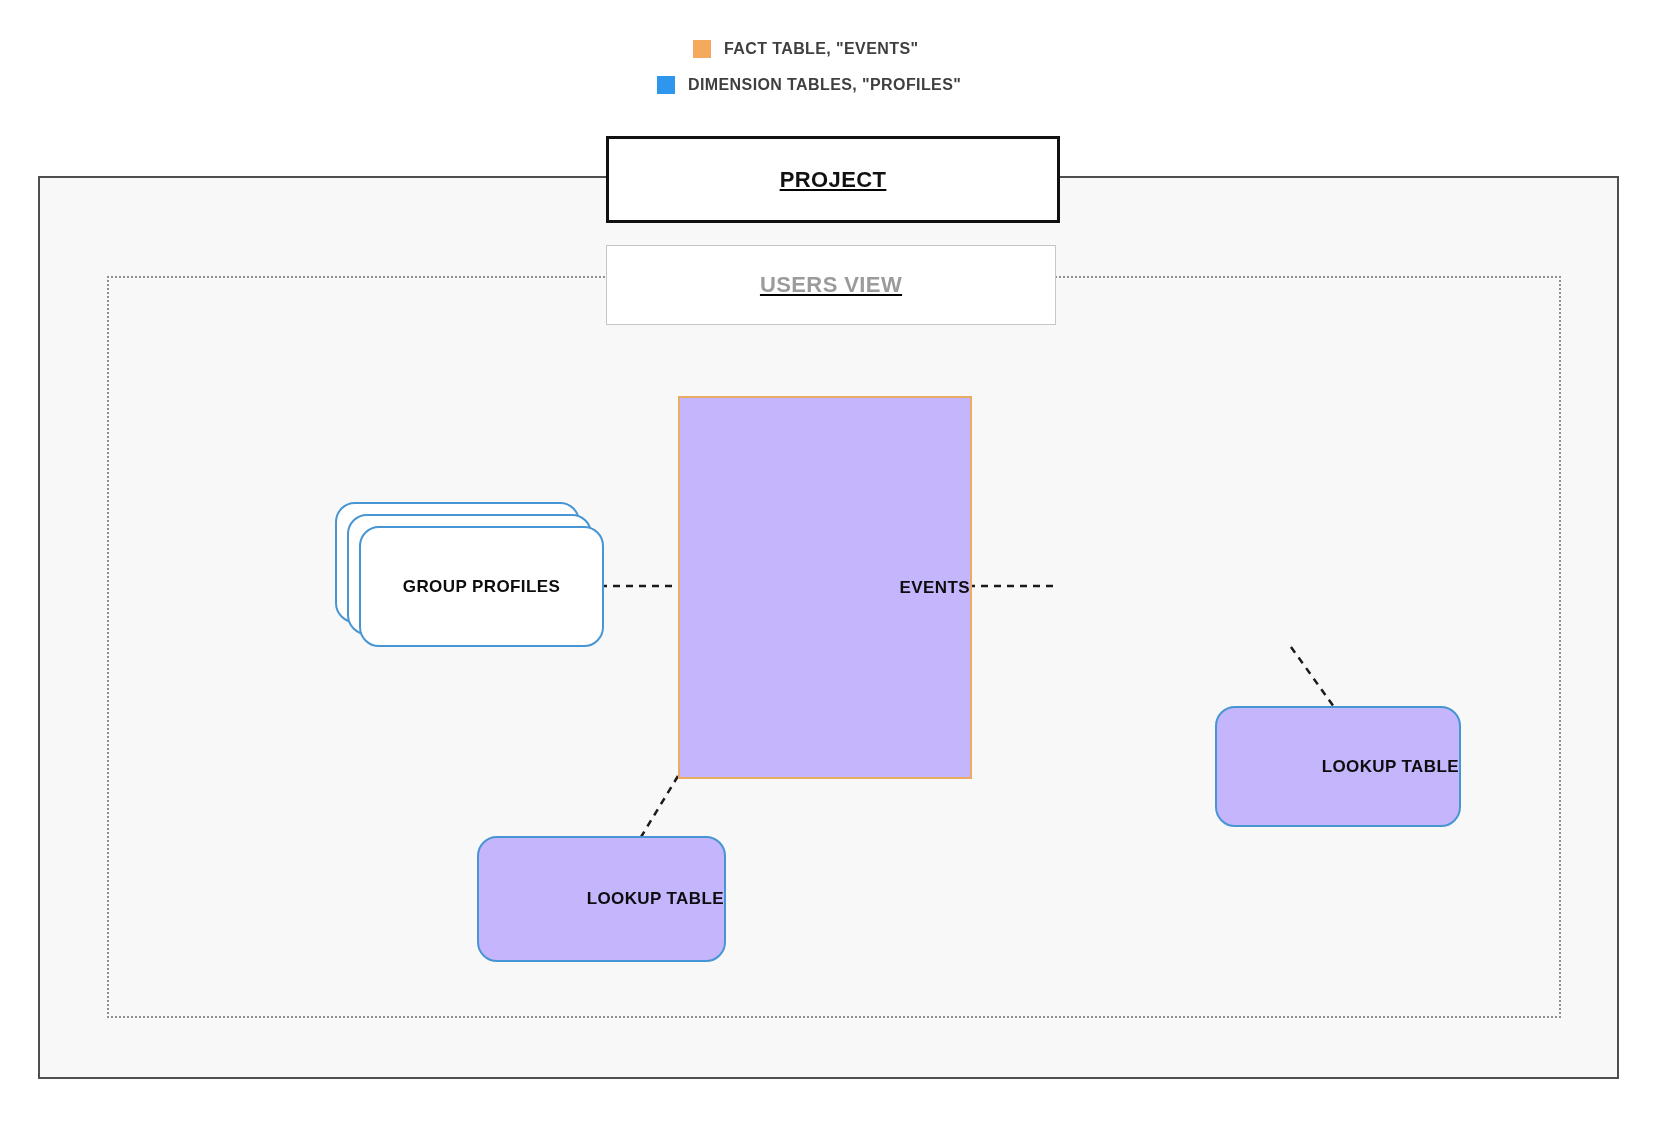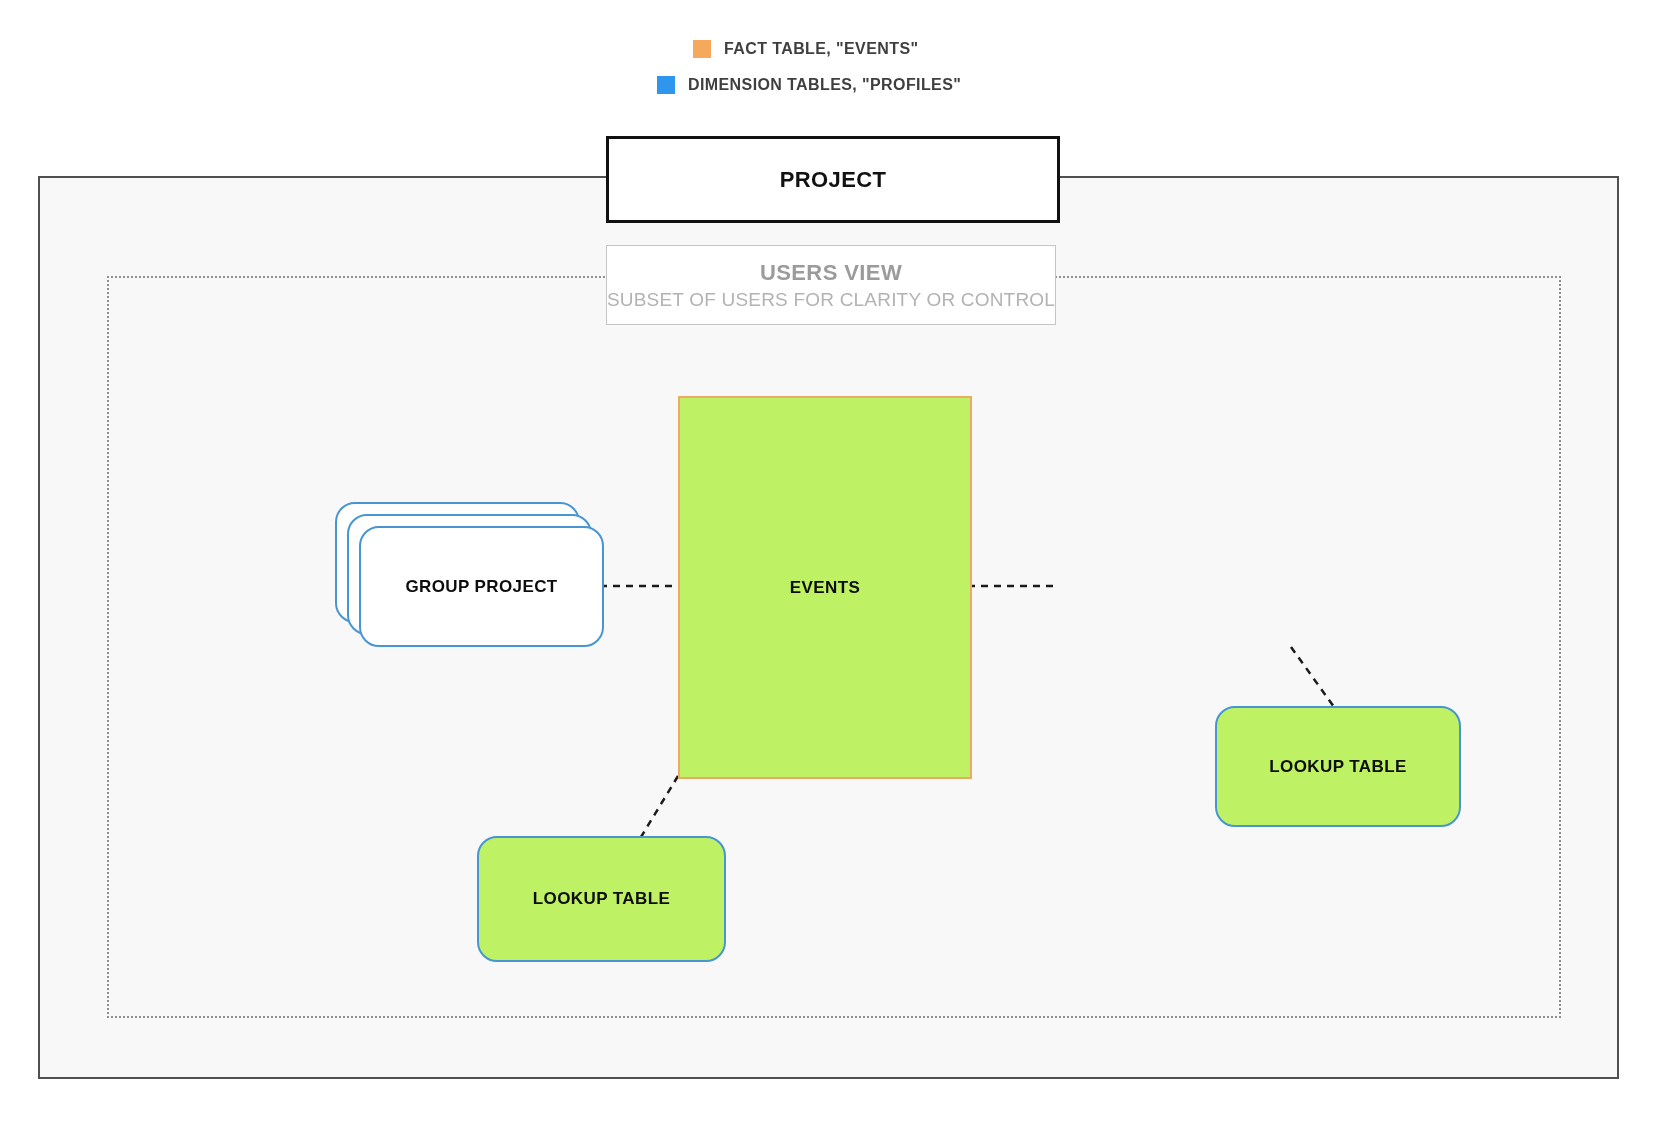--- a/index.html
+++ b/index.html
@@ -61,20 +61,21 @@
     left: 606px;
     width: 448px;
     display: flex;
     flex-direction: column;
     align-items: center;
     justify-content: center;
     gap: 3px;
     background: #ffffff;
     text-align: center;
     z-index: 6;
+    text-decoration: underline;
   }
   .header-box.project {
     top: 136px;
     height: 81px;
     border: 3px solid #111111;
   }
   .header-box.data-view {
     top: 245px;
     height: 78px;
     border: 1px solid #C6C6C6;
@@ -105,24 +106,24 @@
   }
   .connector-layer line {
     stroke: #1B1B1B;
     stroke-width: 2.5;
     stroke-dasharray: 7 6;
   }
 
   
   .node {
     position: absolute;
-    background: #bef264;
-    display: flex;
-    align-items: center;
-    justify-content: center;
+    background: #c4b5fd;
+    display: flex;
+    align-items: center;
+    justify-content: flex-end;
     z-index: 4;
   }
   .node-label {
     font-size: 17px;
     font-weight: bold;
     color: #0D0D0D;
     letter-spacing: 0.4px;
     white-space: nowrap;
     text-align: center;
   }
@@ -183,34 +184,33 @@
     <line x1="678" y1="776" x2="641" y2="837"></line>
   </svg>
 
   <div class="node fact" style="border-color: rgb(234, 172, 100);">
     <span class="node-label">EVENTS</span>
   </div>
 
   <div class="stack-card back"></div>
   <div class="stack-card middle"></div>
   <div class="stack-card front">
-    <span class="node-label">GROUP PROJECT</span>
+    <span class="node-label">GROUP PROFILES</span>
   </div>
 
 
   <div class="node rounded lookup-right" style="border-color: rgb(71, 149, 210);">
     <span class="node-label">LOOKUP TABLE</span>
   </div>
 
   <div class="node rounded lookup-left" style="border-color: rgb(71, 149, 210);">
     <span class="node-label">LOOKUP TABLE</span>
   </div>
 
   <div class="header-box project">
     <div class="header-title">PROJECT</div>
   </div>
 
   <div class="header-box data-view">
     <div class="header-title">USERS VIEW</div>
-    <div class="header-subtitle">SUBSET OF USERS FOR CLARITY OR CONTROL</div>
   </div>
 
 </div>
 
 </body></html>

